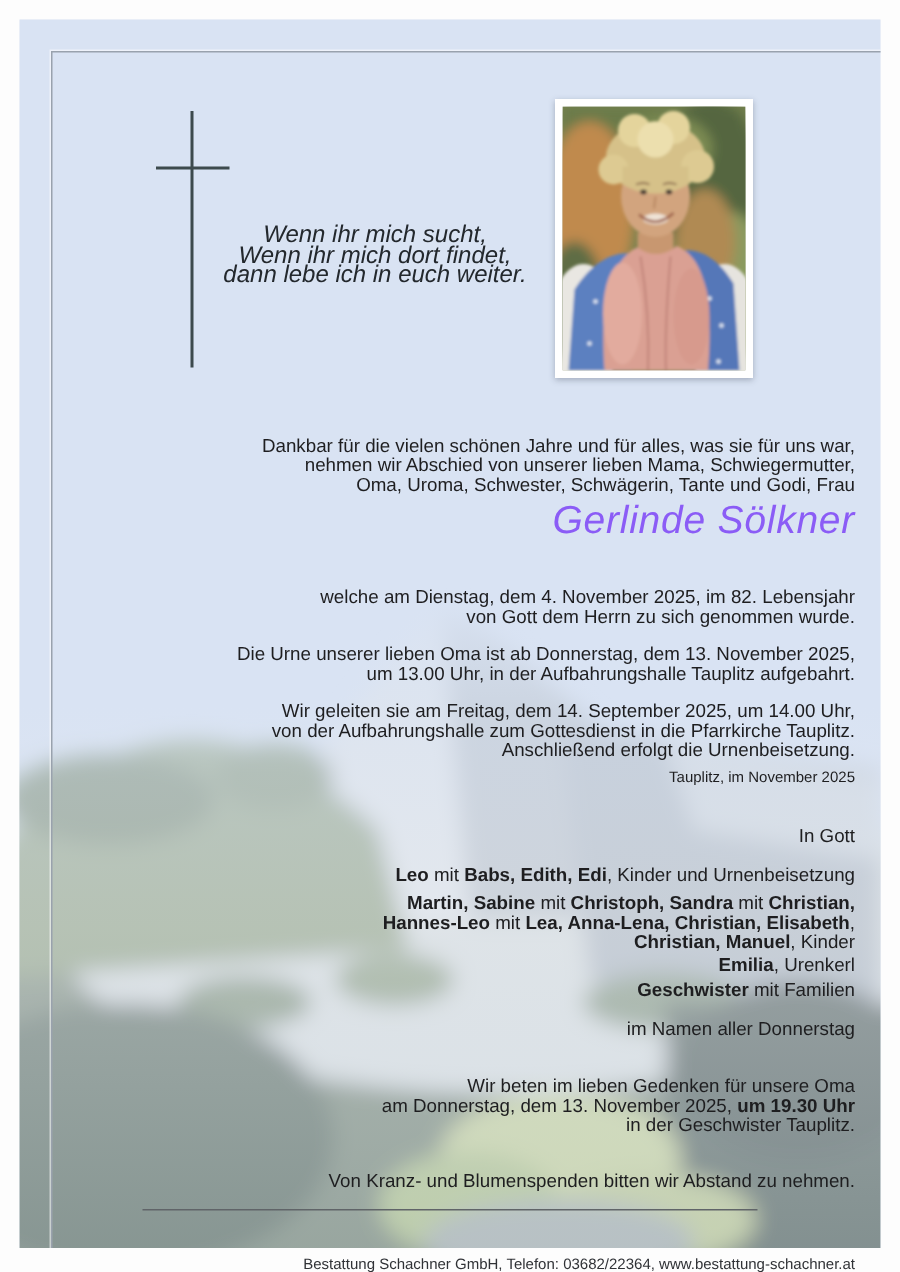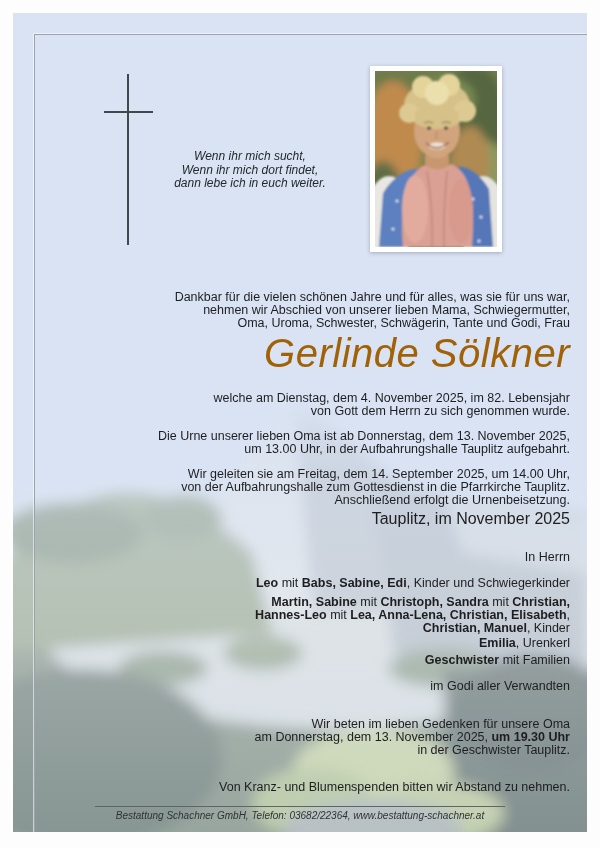--- a/index.html
+++ b/index.html
@@ -16,33 +16,33 @@
     position:absolute;left:21px;top:21px;width:556px;height:800px;
     border:1px solid #99a2ad;box-shadow:0 0 0 1px rgba(255,255,255,0.55);
     pointer-events:none;
   }
   .content{position:absolute;left:0;top:0;width:600px;height:848px;}
   
   .cross-v{position:absolute;left:127px;top:74px;width:2px;height:171px;background:#3d4a4d;}
   .cross-h{position:absolute;left:104px;top:111px;width:49px;height:2px;background:#3d4a4d;}
   
   .poem{position:absolute;left:90px;top:150px;width:320px;text-align:center;
-        font-style:italic;font-size:12px;line-height:13.7px;color:#23282d;}
+        font-style:italic;font-size:16px;line-height:13.7px;color:#23282d;}
   
   .photo{position:absolute;left:370px;top:66px;width:122px;height:176px;background:#fff;
          padding:5px;box-shadow:0 1px 4px rgba(60,70,90,.35);}
   
   .blk{position:absolute;left:30px;width:540px;text-align:right;}
   .fs-body{font-size:12.5px;line-height:13.2px;}
-  .fs-small{font-size:16px;line-height:12px;}
+  .fs-small{font-size:10px;line-height:12px;}
   .b{font-weight:bold;}
-  .name{font-size:40px;font-style:italic;letter-spacing:0.5px;color:#a16207;}
+  .name{font-size:26px;font-style:italic;letter-spacing:0.5px;color:#8b5cf6;}
   .footer-rule{position:absolute;left:95px;top:806px;width:410px;height:1px;background:#606468;}
-  .footer-text{position:absolute;left:30px;top:810px;width:540px;text-align:center;
-               font-size:10px;font-style:italic;color:#303236;line-height:11px;}
+  .footer-text{position:absolute;left:30px;top:838px;width:540px;text-align:right;
+               font-size:10px;color:#303236;line-height:11px;}
 </style>
 </head>
 <body>
 
 <div class="page">
 
   <div class="card">
     <svg class="landscape" width="574" height="819" viewBox="0 0 574 819" aria-hidden="true">
       <defs>
         <filter id="blur" x="-20%" y="-20%" width="140%" height="140%">
@@ -174,24 +174,24 @@
     </div>
 
     <div class="blk fs-body" style="top:468px">
       <div>Wir geleiten sie am Freitag, dem 14. September 2025, um 14.00 Uhr,</div>
       <div>von der Aufbahrungshalle zum Gottesdienst in die Pfarrkirche Tauplitz.</div>
       <div>Anschließend erfolgt die Urnenbeisetzung.</div>
     </div>
 
     <div class="blk fs-small" style="top:513px">Tauplitz, im November 2025</div>
 
-    <div class="blk fs-body" style="top:551px">In Herrn</div>
+    <div class="blk fs-body" style="top:551px">In Gott</div>
 
     <div class="blk fs-body" style="top:577px">
-      <span class="b">Leo</span><span> mit </span><span class="b">Babs, Sabine, Edi</span><span>, Kinder und Schwiegerkinder</span>
+      <span class="b">Leo</span><span> mit </span><span class="b">Babs, Edith, Edi</span><span>, Kinder und Urnenbeisetzung</span>
     </div>
 
     <div class="blk fs-body" style="top:596px">
       <div>
         <span class="b">Martin, Sabine</span><span> mit </span><span class="b">Christoph, Sandra</span><span> mit </span><span class="b">Christian,</span>
       </div>
       <div>
         <span class="b">Hannes-Leo</span><span> mit </span><span class="b">Lea, Anna-Lena, Christian, Elisabeth</span><span>,</span>
       </div>
       <div>
@@ -200,21 +200,21 @@
     </div>
 
     <div class="blk fs-body" style="top:637px">
       <span class="b">Emilia</span><span>, Urenkerl</span>
     </div>
 
     <div class="blk fs-body" style="top:654px">
       <span class="b">Geschwister</span><span> mit Familien</span>
     </div>
 
-    <div class="blk fs-body" style="top:680px">im Godi aller Verwandten</div>
+    <div class="blk fs-body" style="top:680px">im Namen aller Donnerstag</div>
 
     <div class="blk fs-body" style="top:718px">
       <div>Wir beten im lieben Gedenken für unsere Oma</div>
       <div>
         <span>am Donnerstag, dem 13. November 2025, </span><span class="b">um 19.30 Uhr</span>
       </div>
       <div>in der Geschwister Tauplitz.</div>
     </div>
 
     <div class="blk fs-body" style="top:781px">Von Kranz- und Blumenspenden bitten wir Abstand zu nehmen.</div>

